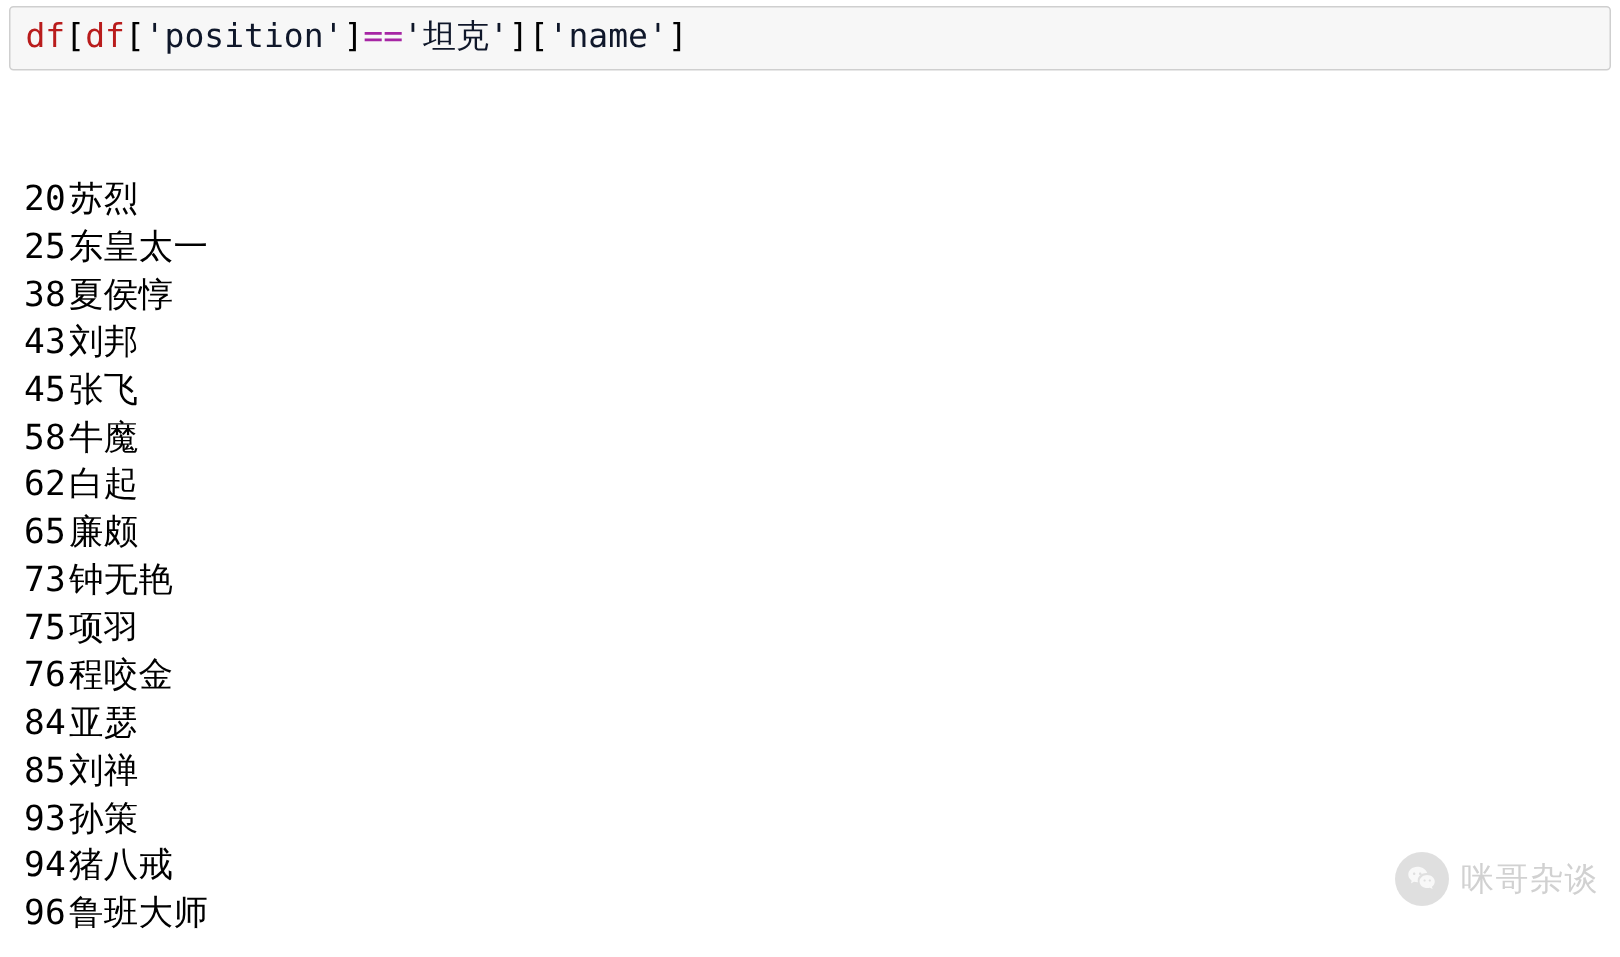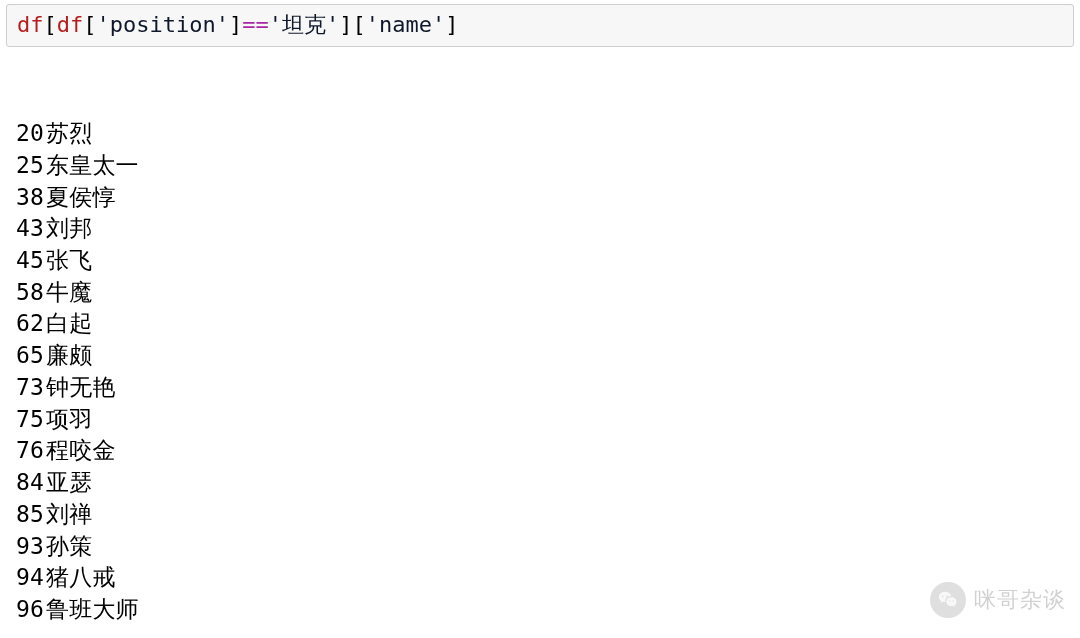--- a/index.html
+++ b/index.html
@@ -47,21 +47,21 @@
       width: 140px;
       text-align: left;
     }
     .tok-var { color: #b91c1c; }
     .tok-punct { color: #000000; }
     .tok-str { color: #0f172a; }
     .tok-op { color: #a626a4; }
     .watermark-container {
       position: absolute;
       right: 14px;
-      bottom: 20px;
+      bottom: 34px;
       display: flex;
       align-items: center;
       gap: 8px;
       opacity: 0.45;
     }
     .watermark-logo {
       width: 36px;
       height: 36px;
       border-radius: 50%;
       background: #b9b9b9;

